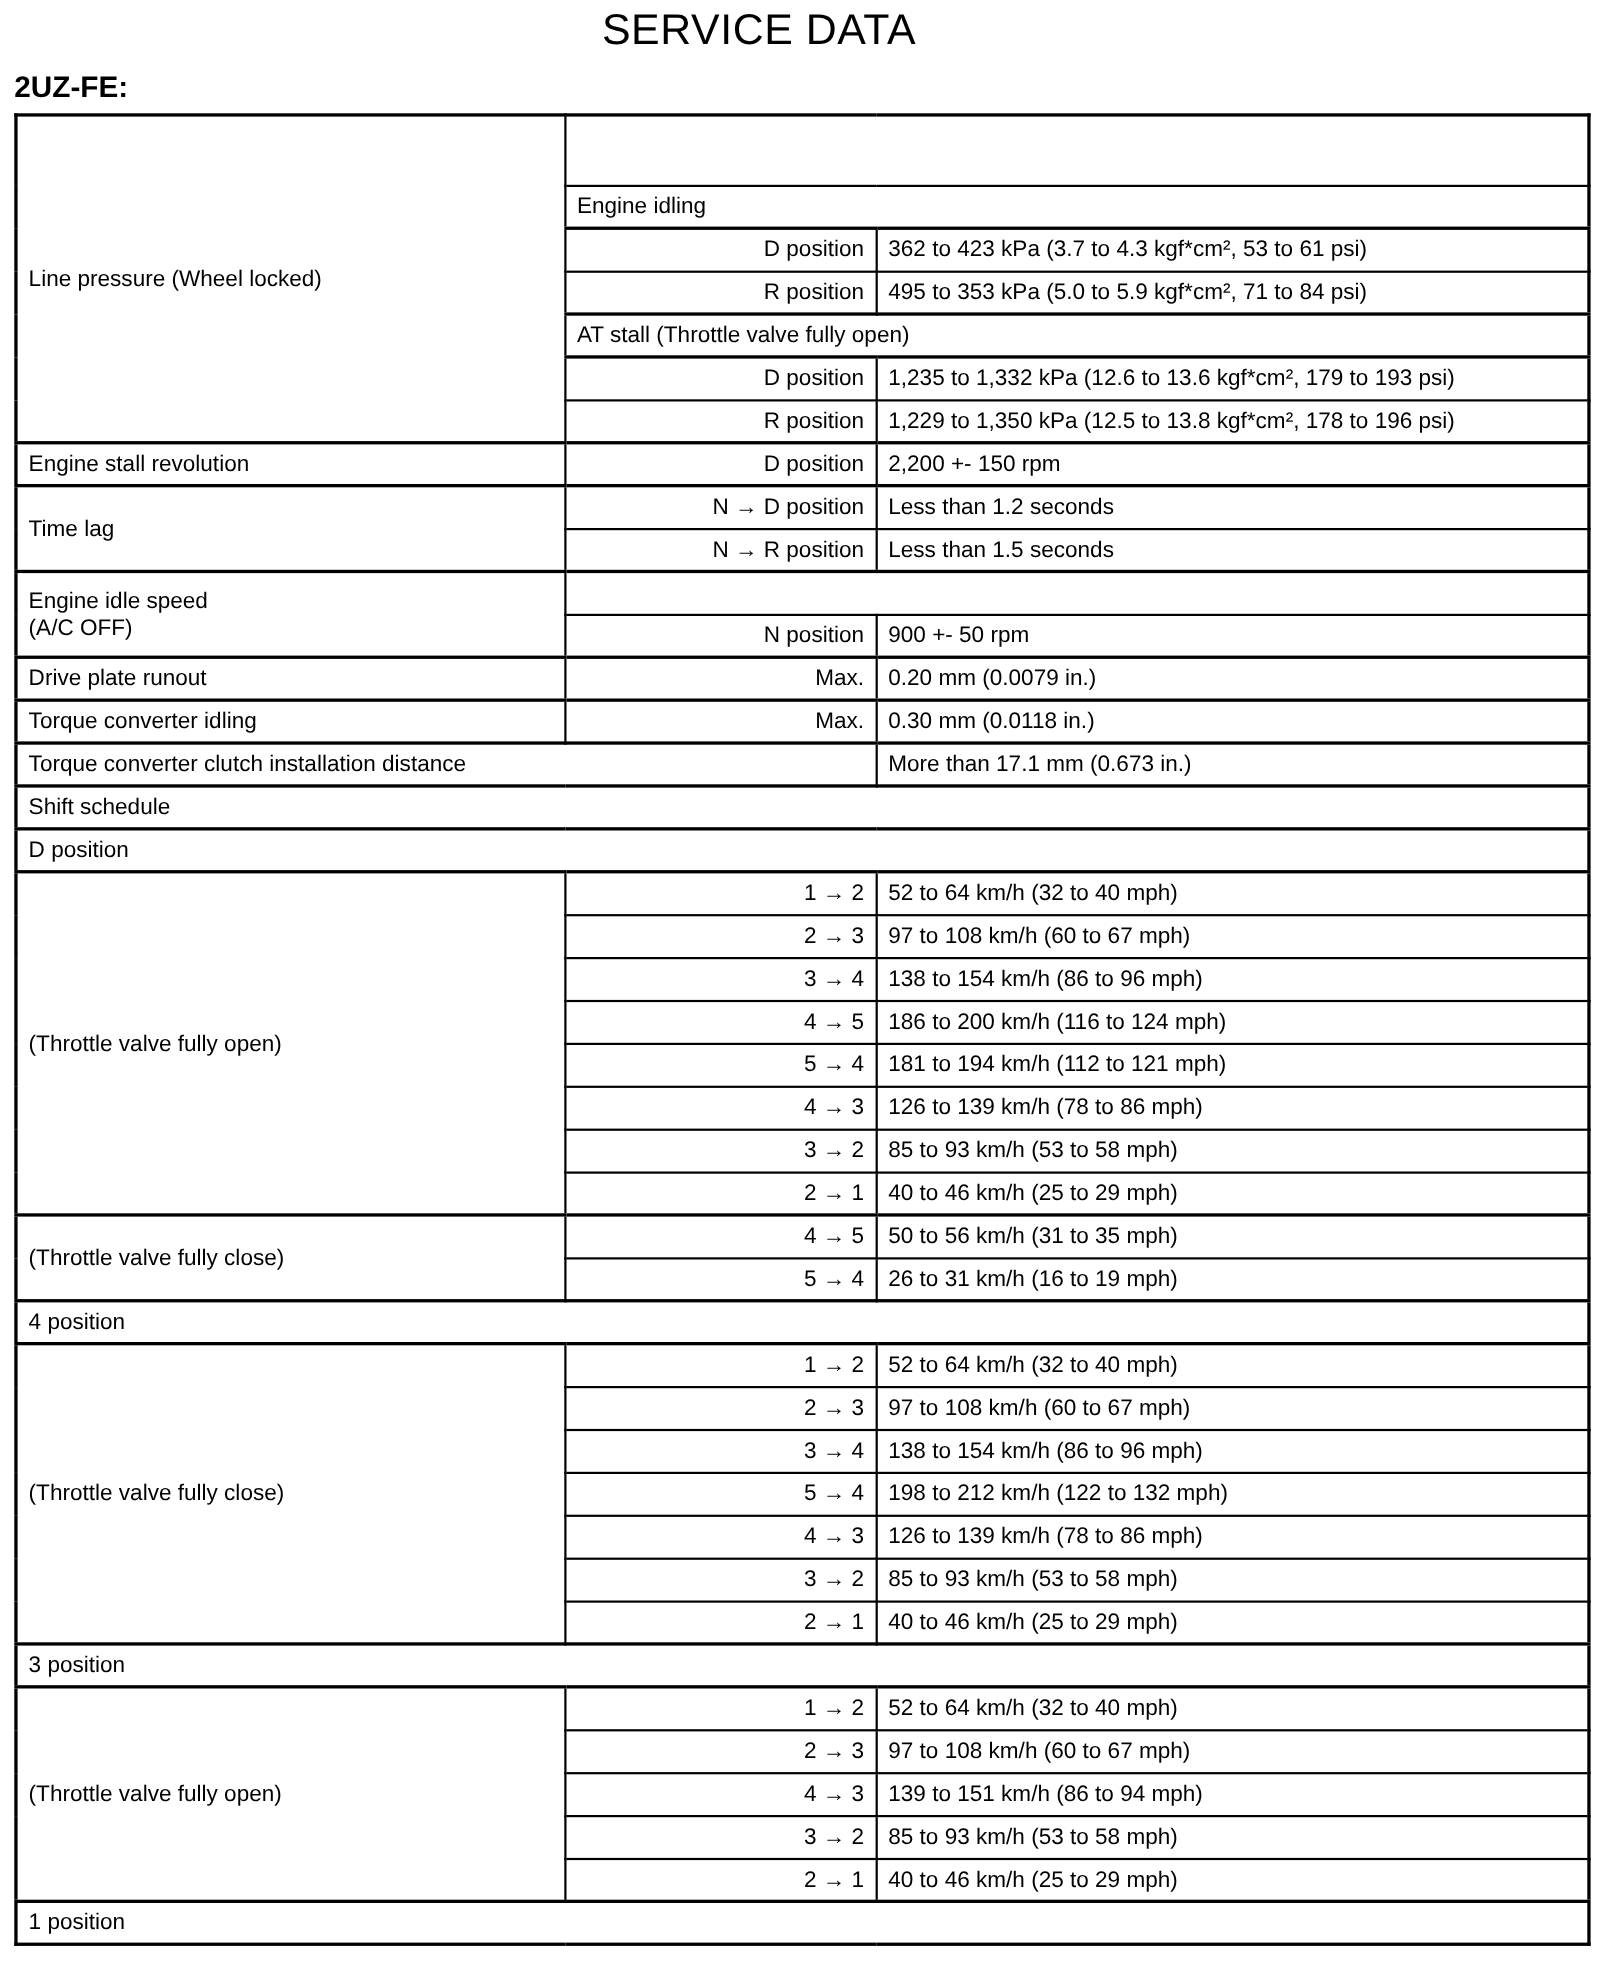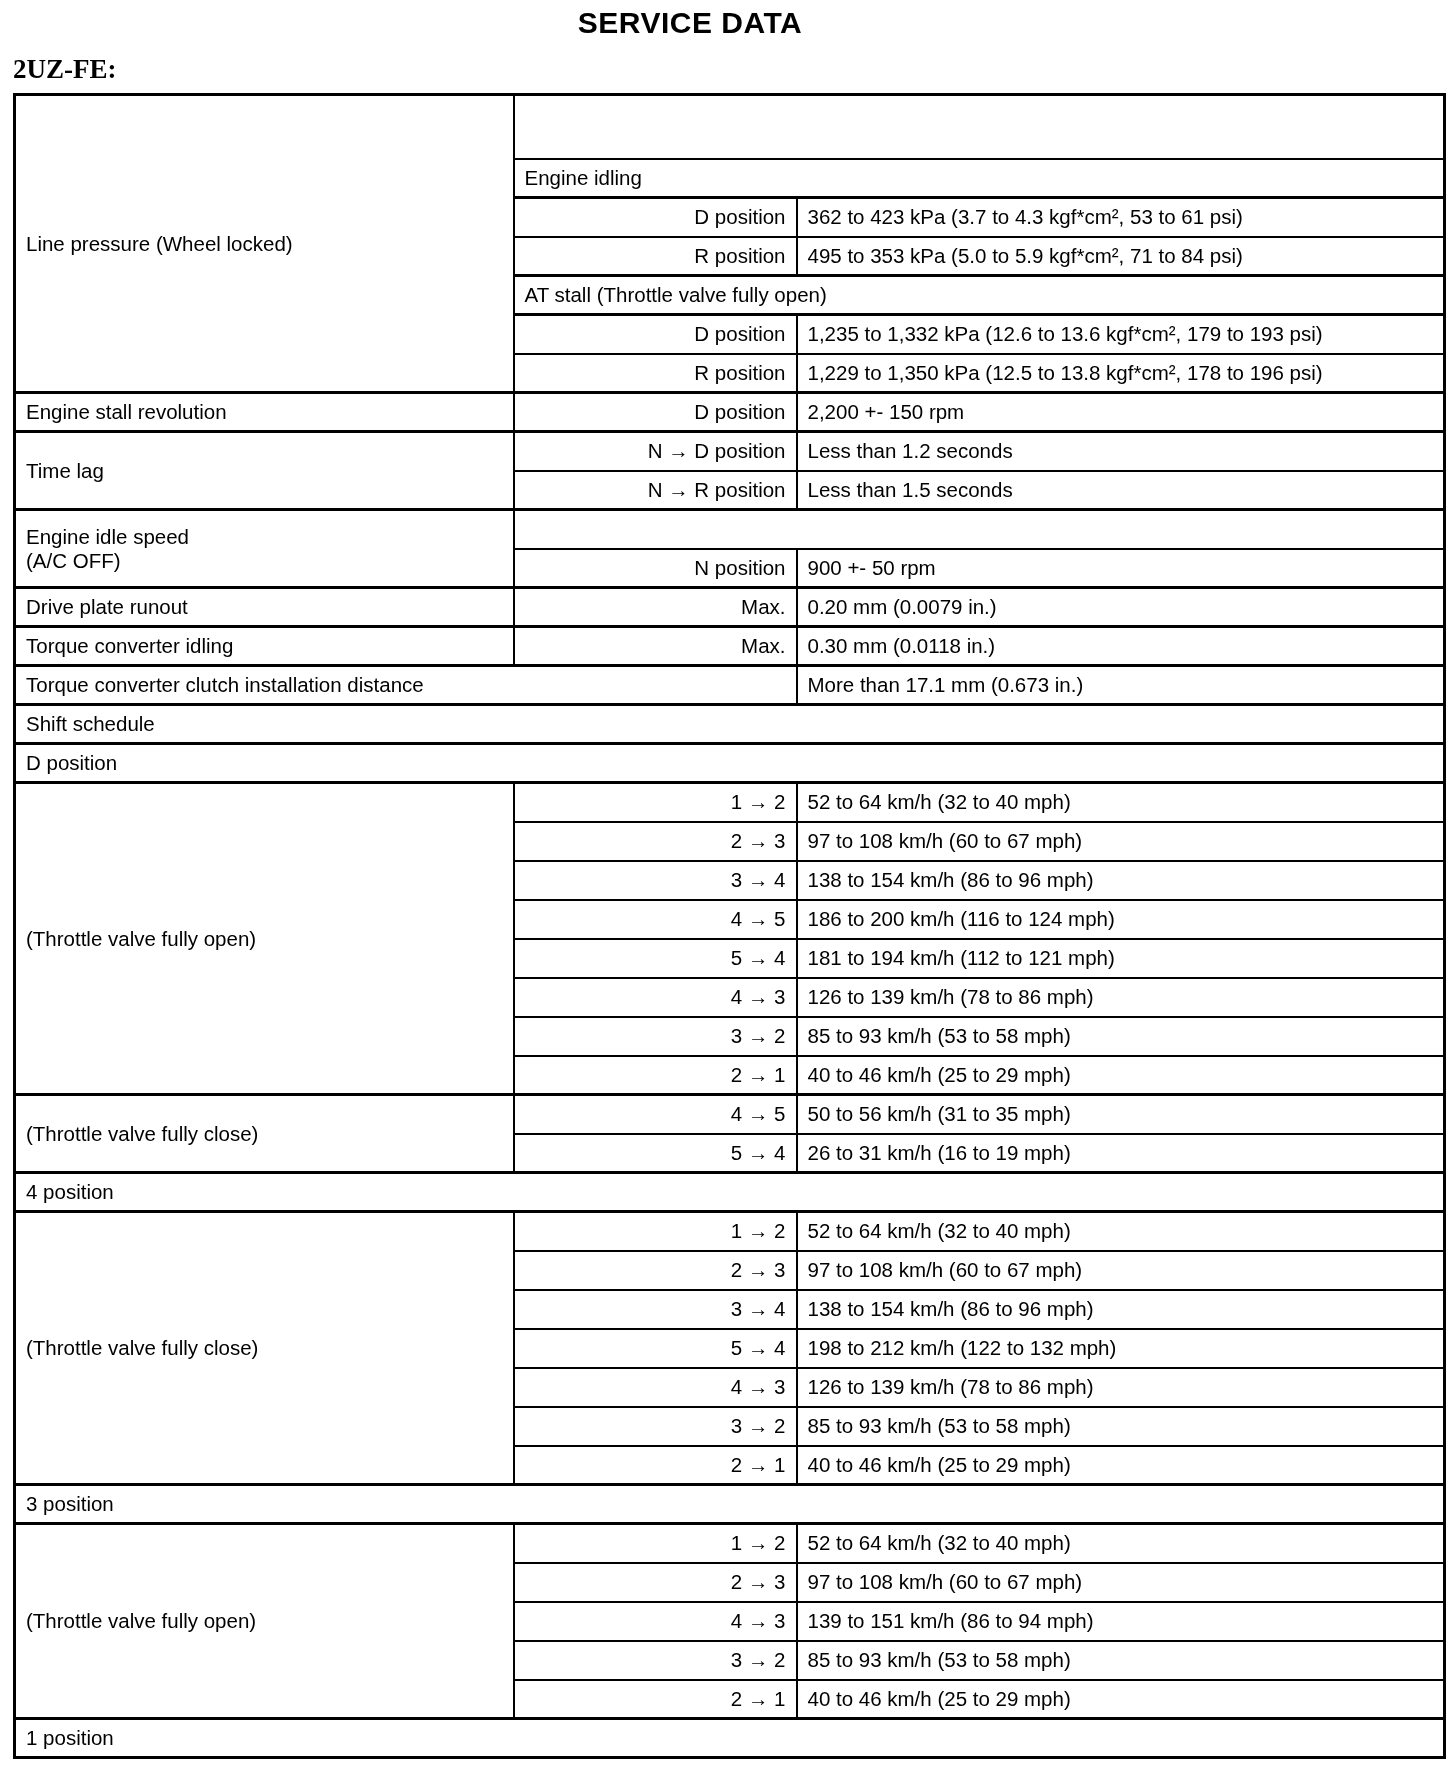--- a/index.html
+++ b/index.html
@@ -10,31 +10,30 @@
     font-family: "Liberation Sans", "DejaVu Sans", sans-serif;
     overflow: hidden;
   }
   .page {
     width: 1456px;
     height: 1784px;
     position: relative;
   }
   .doc-title {
     text-align: center;
-    font-size: 30px;
-    font-weight: bold;
+    font-size: 39px;
+    font-weight: normal;
     letter-spacing: 0.5px;
     padding-top: 6px;
     width: 1380px;
   }
   .engine-heading {
     font-size: 27px;
     font-weight: bold;
     margin: 14px 0 8px 13px;
-    font-family: Liberation Serif, serif;
   }
   table.spec {
     border-collapse: collapse;
     table-layout: fixed;
     width: 1430px;
     margin-left: 13px;
     border: 3px solid #000;
   }
   table.spec td {
     border: 2px solid #000;

